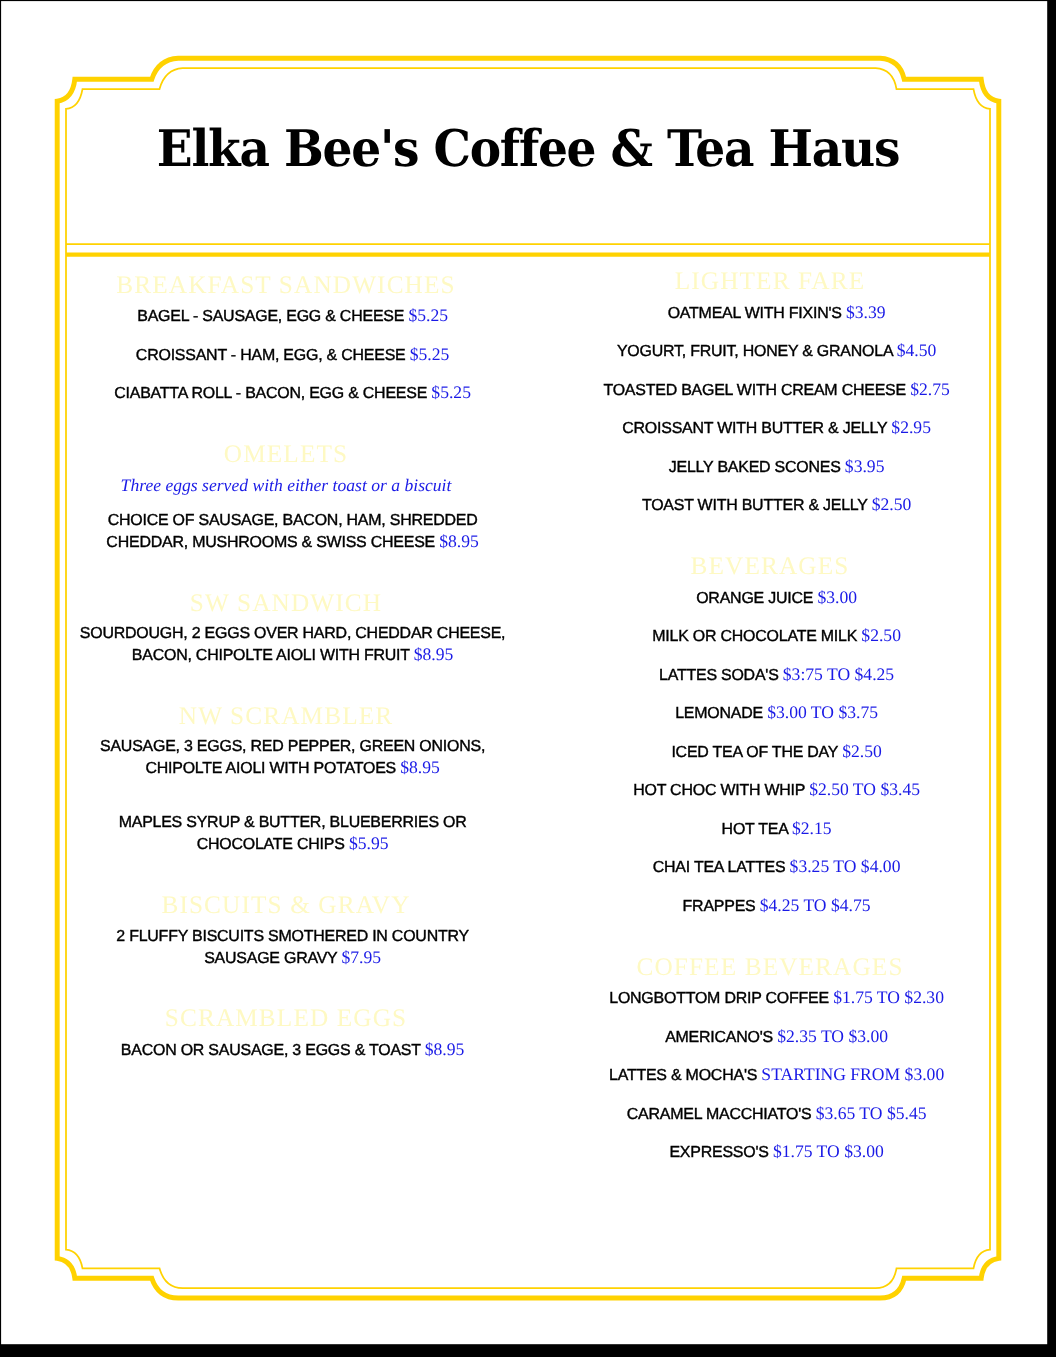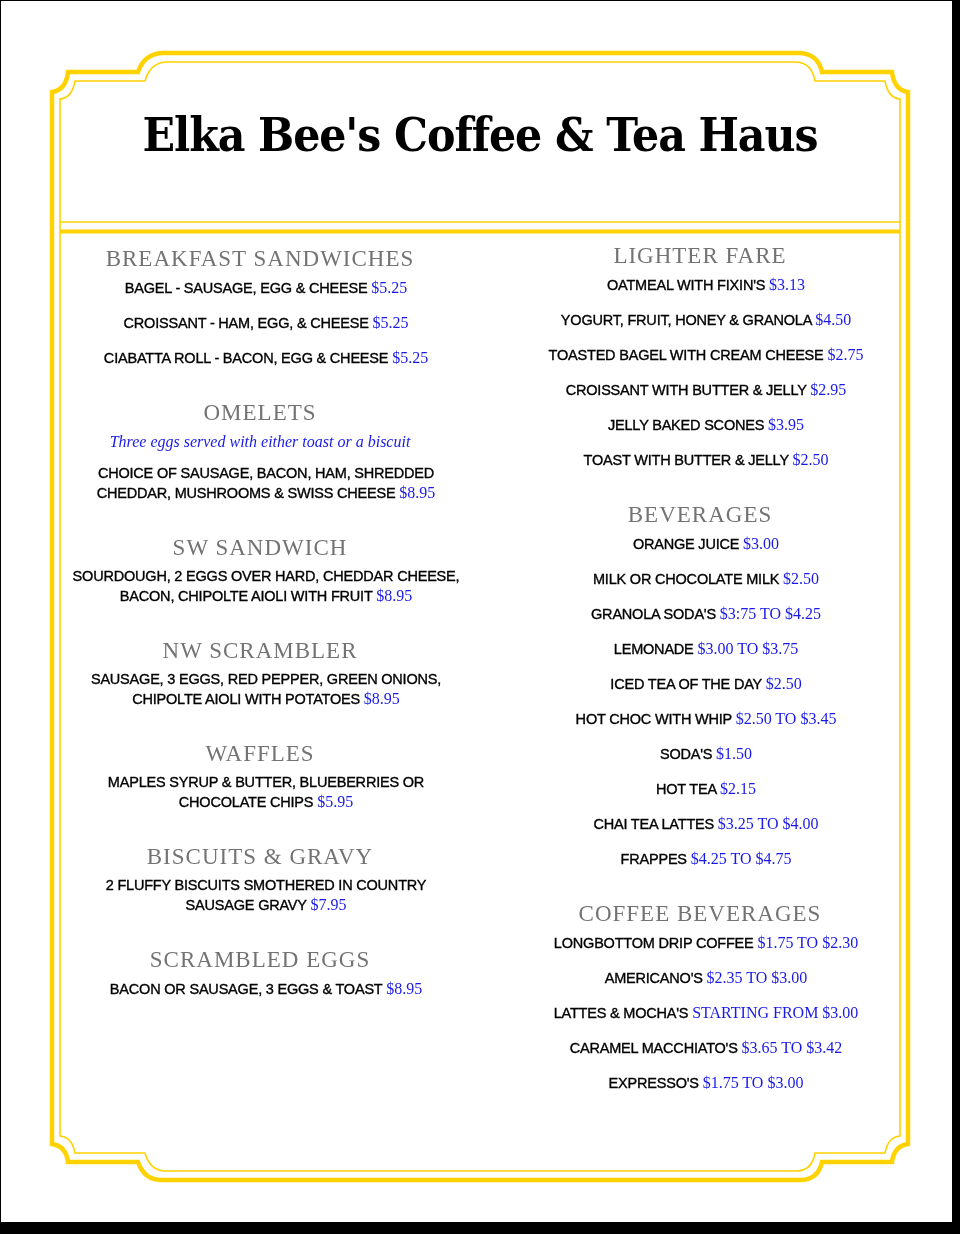--- a/index.html
+++ b/index.html
@@ -22,21 +22,21 @@
     }
     .col {
       position: absolute; text-align: center;
       font-family: "Liberation Sans", sans-serif;
     }
     .col-left { left: 60px; width: 400px; top: 244px; }
     .col-right { left: 500px; width: 400px; top: 241px; }
     .section { margin: 0; }
     .heading {
       font-family: "Liberation Serif", serif;
-      color: #737373; font-size: 23px; letter-spacing: 1px;
+      color: #fef9c3; font-size: 23px; letter-spacing: 1px;
       line-height: 30px; margin: 0 0 4px 0;
     }
     .subtitle {
       font-family: "Liberation Serif", serif; font-style: italic;
       color: #1a1ae6; font-size: 16px; line-height: 20px;
       margin: 4px 0 12px 0;
     }
     .item {
       font-size: 14.5px; color: #000; line-height: 19px;
       margin: 0 0 15px 12px; letter-spacing: -0.2px;
@@ -104,21 +104,20 @@
 
   <div class="section">
     <div class="heading">NW SCRAMBLER</div>
     <div class="item">
       <span class="name">SAUSAGE, 3 EGGS, RED PEPPER, GREEN ONIONS, CHIPOLTE AIOLI WITH POTATOES</span>
       <span class="price">$8.95</span>
     </div>
   </div>
 
   <div class="section">
-    <div class="heading">WAFFLES</div>
     <div class="item">
       <span class="name">MAPLES SYRUP &amp; BUTTER, BLUEBERRIES OR CHOCOLATE CHIPS</span>
       <span class="price">$5.95</span>
     </div>
   </div>
 
   <div class="section">
     <div class="heading">BISCUITS &amp; GRAVY</div>
     <div class="item">
       <span class="name">2 FLUFFY BISCUITS SMOTHERED IN COUNTRY SAUSAGE GRAVY</span>
@@ -132,43 +131,42 @@
       <span class="name">BACON OR SAUSAGE, 3 EGGS &amp; TOAST</span>
       <span class="price">$8.95</span>
     </div>
   </div>
 </div>
 
 <div class="col col-right">
 
   <div class="section">
     <div class="heading">LIGHTER FARE</div>
-    <div class="item"><span class="name">OATMEAL WITH FIXIN'S</span> <span class="price">$3.13</span></div>
+    <div class="item"><span class="name">OATMEAL WITH FIXIN'S</span> <span class="price">$3.39</span></div>
     <div class="item"><span class="name">YOGURT, FRUIT, HONEY &amp; GRANOLA</span> <span class="price">$4.50</span></div>
     <div class="item"><span class="name">TOASTED BAGEL WITH CREAM CHEESE</span> <span class="price">$2.75</span></div>
     <div class="item"><span class="name">CROISSANT WITH BUTTER &amp; JELLY</span> <span class="price">$2.95</span></div>
     <div class="item"><span class="name">JELLY BAKED SCONES</span> <span class="price">$3.95</span></div>
     <div class="item"><span class="name">TOAST WITH BUTTER &amp; JELLY</span> <span class="price">$2.50</span></div>
   </div>
 
   <div class="section">
     <div class="heading">BEVERAGES</div>
     <div class="item"><span class="name">ORANGE JUICE</span> <span class="price">$3.00</span></div>
     <div class="item"><span class="name">MILK OR CHOCOLATE MILK</span> <span class="price">$2.50</span></div>
-    <div class="item"><span class="name">GRANOLA SODA'S</span> <span class="price">$3:75 TO $4.25</span></div>
+    <div class="item"><span class="name">LATTES SODA'S</span> <span class="price">$3:75 TO $4.25</span></div>
     <div class="item"><span class="name">LEMONADE</span> <span class="price">$3.00 TO $3.75</span></div>
     <div class="item"><span class="name">ICED TEA OF THE DAY</span> <span class="price">$2.50</span></div>
     <div class="item"><span class="name">HOT CHOC WITH WHIP</span> <span class="price">$2.50 TO $3.45</span></div>
-    <div class="item"><span class="name">SODA'S</span> <span class="price">$1.50</span></div>
     <div class="item"><span class="name">HOT TEA</span> <span class="price">$2.15</span></div>
     <div class="item"><span class="name">CHAI TEA LATTES</span> <span class="price">$3.25 TO $4.00</span></div>
     <div class="item"><span class="name">FRAPPES</span> <span class="price">$4.25 TO $4.75</span></div>
   </div>
 
   <div class="section">
     <div class="heading">COFFEE BEVERAGES</div>
     <div class="item"><span class="name">LONGBOTTOM DRIP COFFEE</span> <span class="price">$1.75 TO $2.30</span></div>
     <div class="item"><span class="name">AMERICANO'S</span> <span class="price">$2.35 TO $3.00</span></div>
     <div class="item"><span class="name">LATTES &amp; MOCHA'S</span> <span class="price">STARTING FROM $3.00</span></div>
-    <div class="item"><span class="name">CARAMEL MACCHIATO'S</span> <span class="price">$3.65 TO $3.42</span></div>
+    <div class="item"><span class="name">CARAMEL MACCHIATO'S</span> <span class="price">$3.65 TO $5.45</span></div>
     <div class="item"><span class="name">EXPRESSO'S</span> <span class="price">$1.75 TO $3.00</span></div>
   </div>
 </div>
 
 </body></html>

